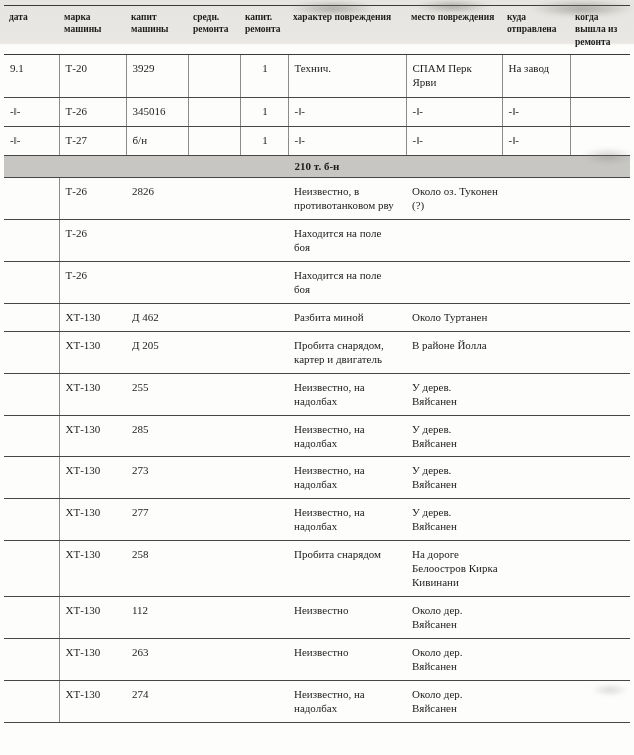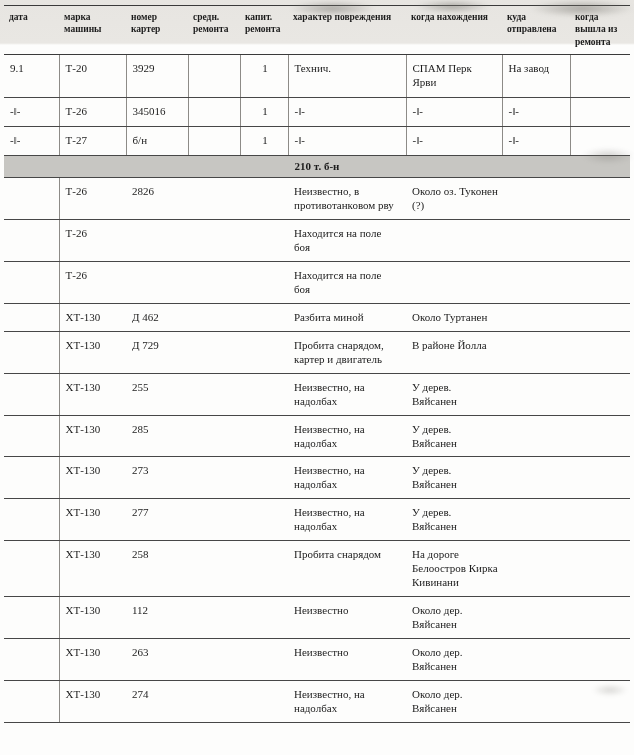--- a/index.html
+++ b/index.html
@@ -83,25 +83,25 @@
       <col style="width:48px">
       <col style="width:118px">
       <col style="width:96px">
       <col style="width:68px">
       <col>
     </colgroup>
     <thead>
       <tr>
         <th>дата</th>
         <th>марка машины</th>
-        <th>номер картер</th>
+        <th>капит машины</th>
         <th>средн. ремонта</th>
         <th>капит. ремонта</th>
         <th>характер повреждения</th>
-        <th>когда нахождения</th>
+        <th>место повреждения</th>
         <th>куда отправлена</th>
         <th>когда вышла из ремонта</th>
       </tr>
     </thead>
     <tbody id="rows-top" class="grid">
         <tr>
           <td>9.1</td>
           <td>Т-20</td>
           <td>3929</td>
           <td></td>
@@ -180,21 +180,21 @@
           <td></td>
           <td></td>
           <td>Разбита миной</td>
           <td>Около Туртанен</td>
           <td></td>
           <td></td>
         </tr>
         <tr>
           <td></td>
           <td>ХТ-130</td>
-          <td>Д 729</td>
+          <td>Д 205</td>
           <td></td>
           <td></td>
           <td>Пробита снарядом, картер и двигатель</td>
           <td>В районе Йолла</td>
           <td></td>
           <td></td>
         </tr>
         <tr>
           <td></td>
           <td>ХТ-130</td>

